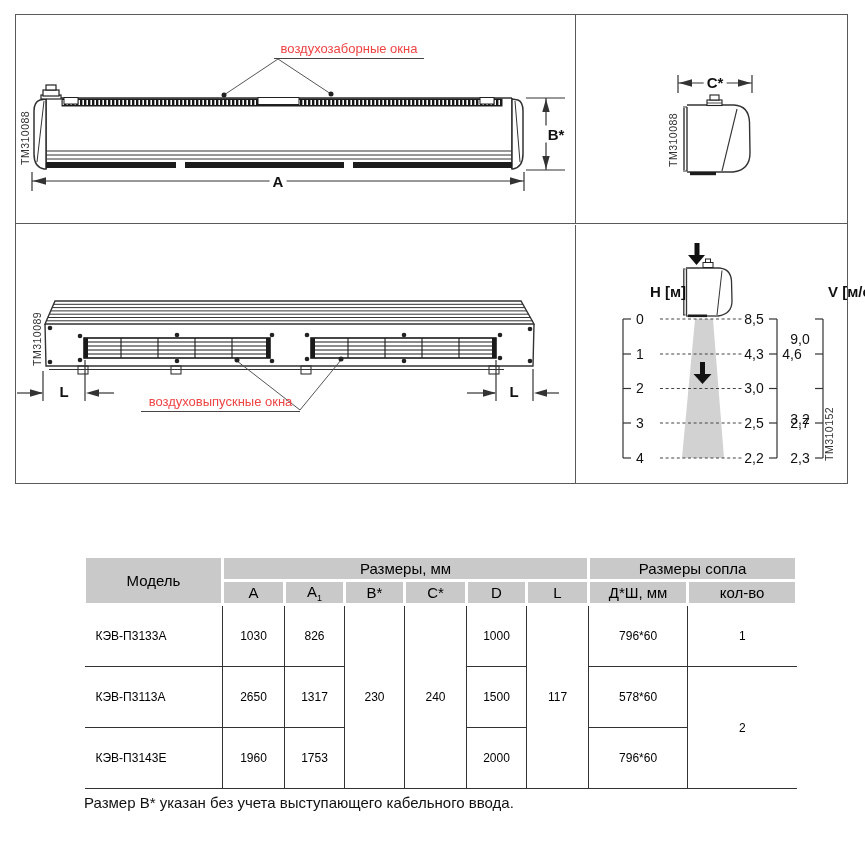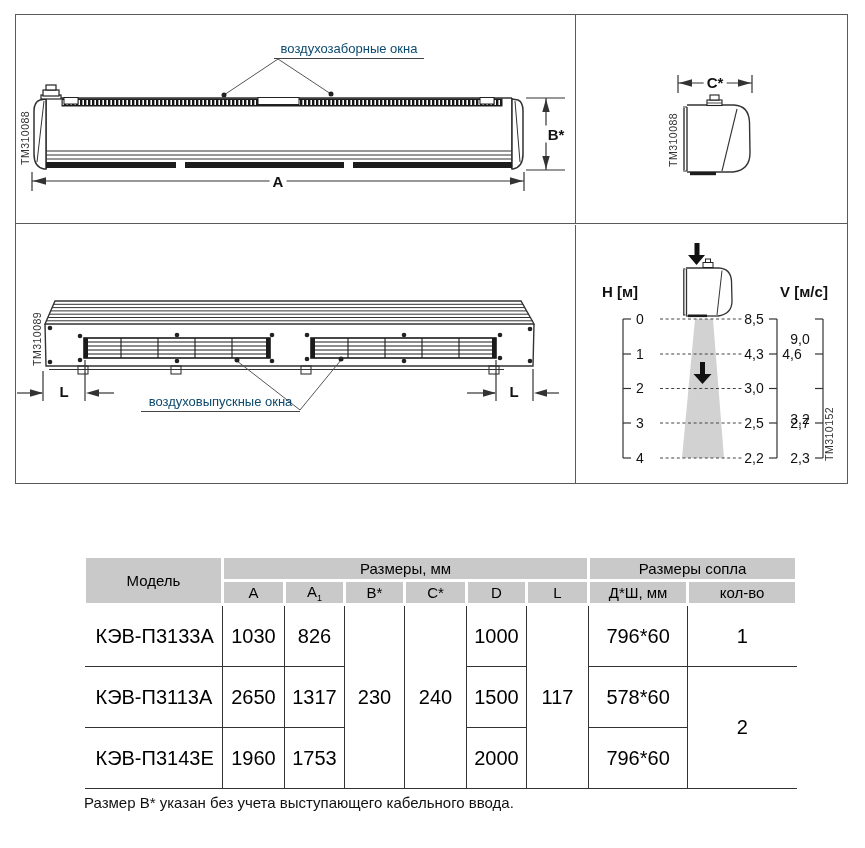--- a/index.html
+++ b/index.html
@@ -7,29 +7,29 @@
         font-family:"Liberation Sans","DejaVu Sans",sans-serif;color:#000;}
   .frame{position:absolute;left:15px;top:14px;width:831px;height:468px;border:1.5px solid #5a5a5a;}
   .panel{position:absolute;background:#fff;}
   .p-tl{left:0;top:0;width:558.5px;height:208px;border-right:1.5px solid #5a5a5a;border-bottom:1.5px solid #5a5a5a;}
   .p-tr{left:560px;top:0;width:271px;height:208px;border-bottom:1.5px solid #5a5a5a;}
   .p-bl{left:0;top:209.5px;width:558.5px;height:258.5px;border-right:1.5px solid #5a5a5a;}
   .p-br{left:560px;top:209.5px;width:271px;height:258.5px;}
   .panel svg{position:absolute;left:0;top:0;}
   .lbl{position:absolute;white-space:nowrap;}
   .dim{font-weight:bold;font-size:15px;background:#fff;padding:0 3px;transform:translate(-50%,-50%);color:#111;}
-  .callout{font-size:13px;color:#0c4a6e;text-align:center;border-bottom:1.2px solid #444;padding-bottom:2px;}
+  .callout{font-size:13px;color:#ef4444;text-align:center;border-bottom:1.2px solid #444;padding-bottom:2px;}
   .tm{font-size:10.5px;color:#333;writing-mode:vertical-rl;transform:rotate(180deg);text-align:center;letter-spacing:.5px;}
-  .axlabel{font-size:15px;font-weight:600;transform:translate(-50%,-50%);color:#111;}
+  .axlabel{font-size:15px;font-weight:600;transform:translate(-50%,-50%);color:#111;margin-left:48px;}
   .num{font-size:14px;color:#111;transform:translate(-50%,-50%);}
   
   .spec{position:absolute;left:83px;top:555px;}
   table{border-collapse:collapse;table-layout:fixed;width:712px;}
   thead th{background:#c9c9c9;border:3px solid #fff;font-weight:normal;font-size:15px;padding:0;height:21px;}
-  tbody td{border:1.4px solid #333;font-size:20px;text-align:center;height:60px;padding:0;}
+  tbody td{border:1.4px solid #333;font-size:12px;text-align:center;height:60px;padding:0;}
   td.model{text-align:left;padding-left:11px;}
   .no-left{border-left:none !important;}
   .no-right{border-right:none !important;}
   sub{font-size:9px;}
   .notes{position:absolute;left:84px;top:792px;font-size:15px;line-height:21px;color:#111;}
 </style>
 </head>
 <body>
 
 <div class="page">

